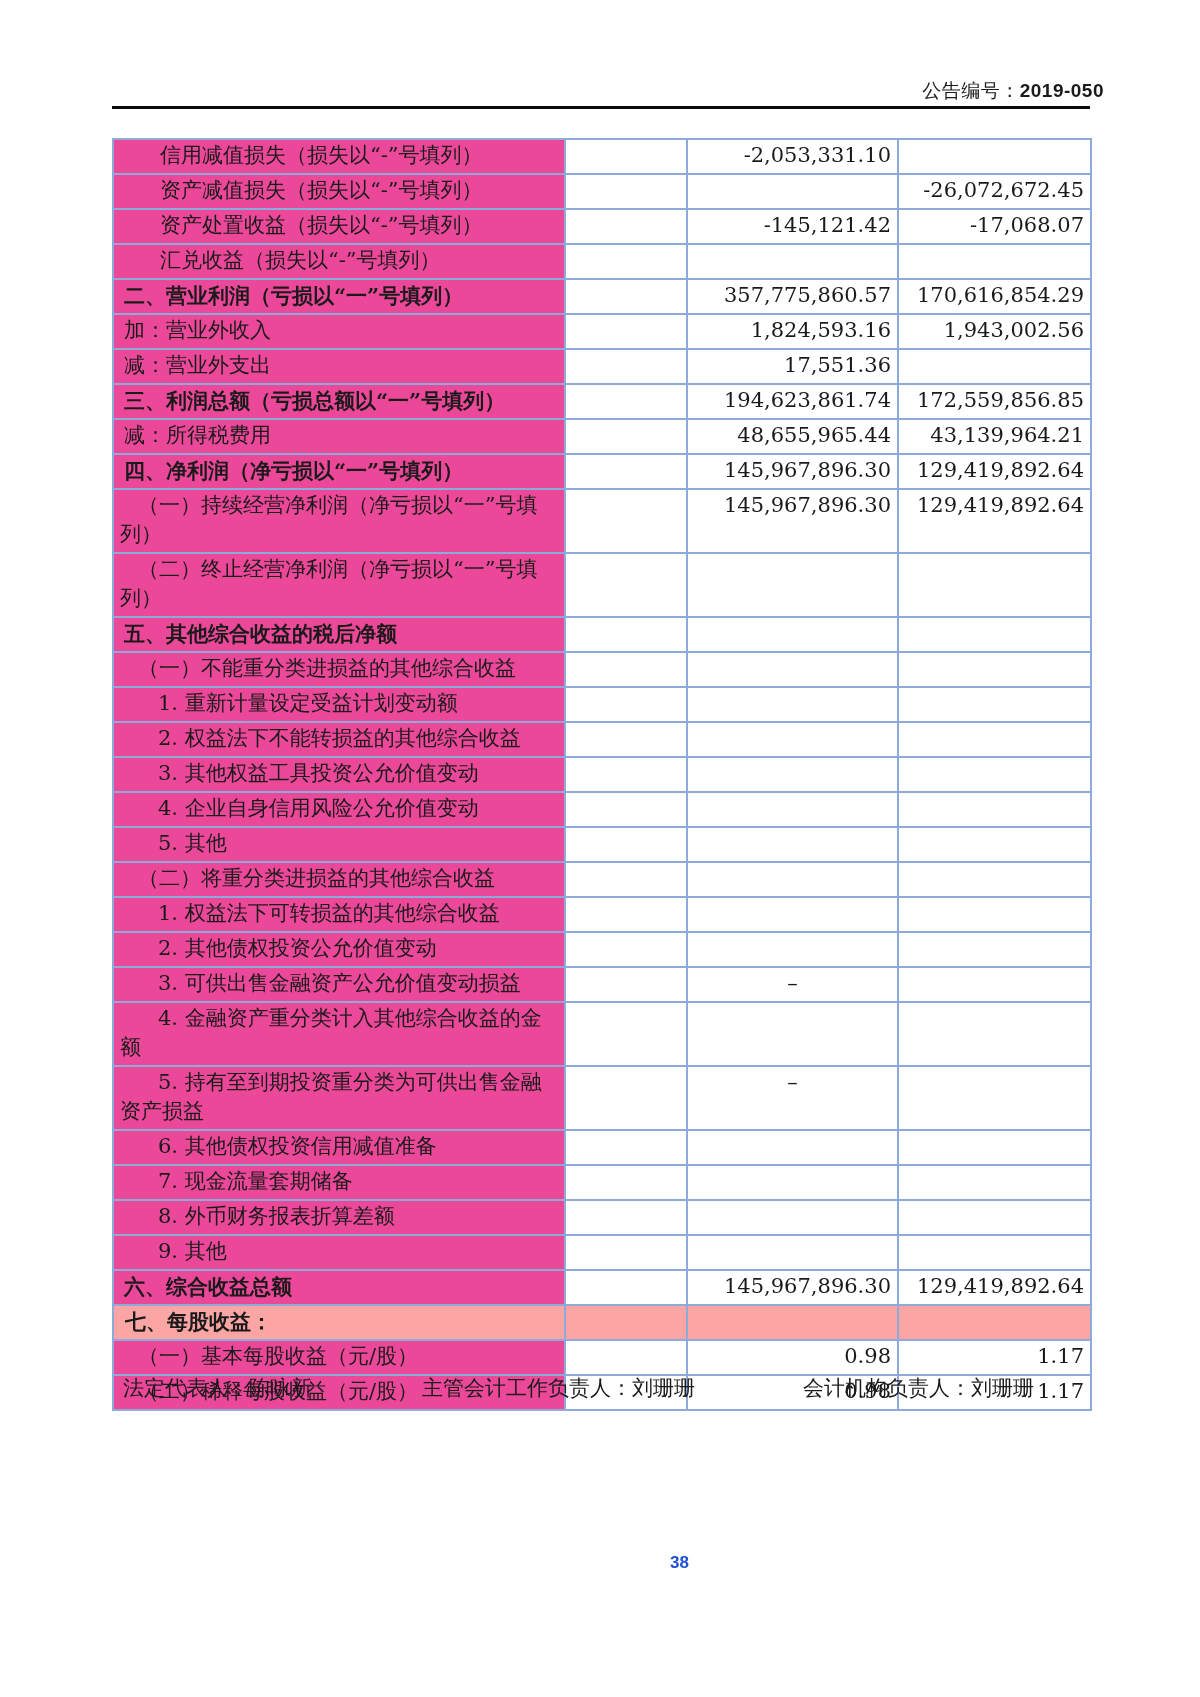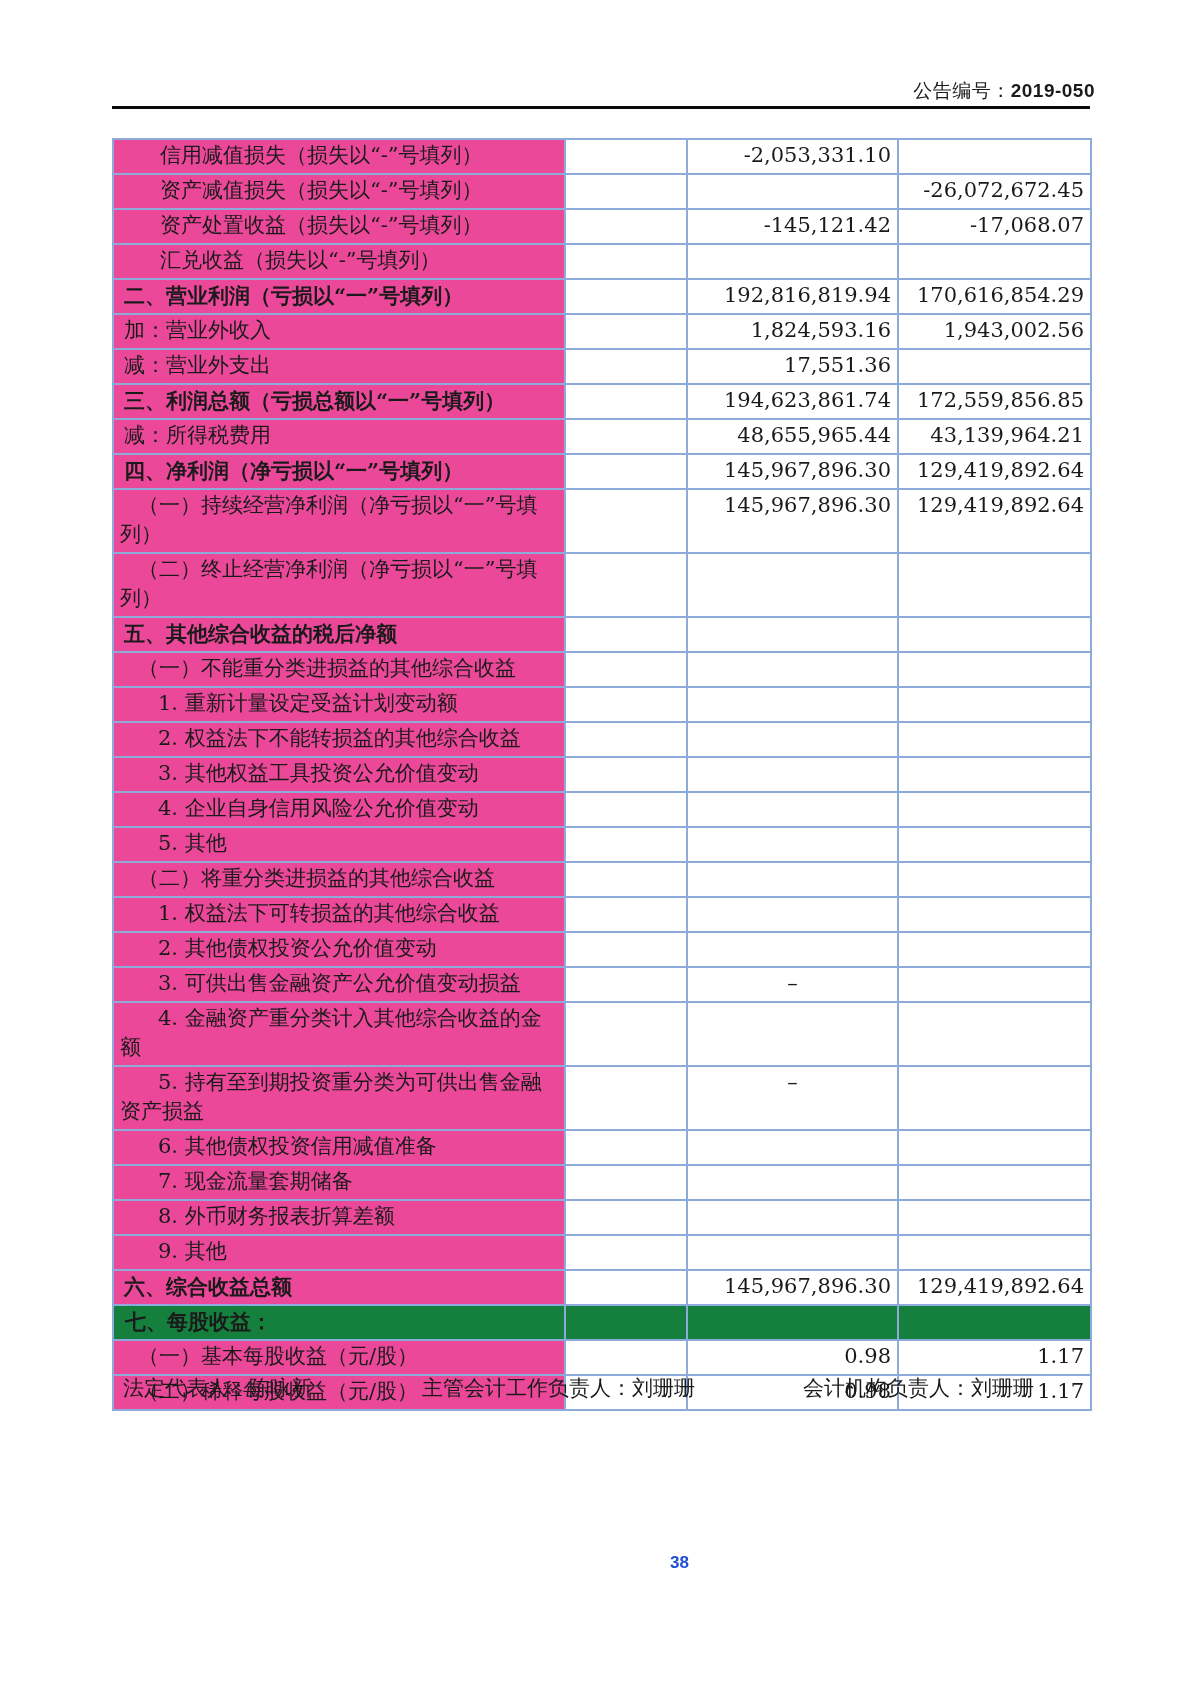--- a/index.html
+++ b/index.html
@@ -6,21 +6,21 @@
   .page {
     position:relative;
     width:1200px; height:1697px;
     margin:0 auto;
     background:#ffffff;
     font-family:"DejaVu Serif", serif;
     color:#1a1a1a;
     overflow:hidden;
   }
   .header {
-    position:absolute; top:78px; right:105px;
+    position:absolute; top:78px; right:96px;
     font-size:19px; letter-spacing:0.5px;
     white-space:nowrap;
   }
   .header .num { font-family:"Liberation Sans", sans-serif; font-weight:600; }
   .rule {
     position:absolute; top:106px; left:112px;
     width:978px; height:3px; background:#0a0a0a;
   }
   table.fin {
     position:absolute; top:138px; left:112px;
@@ -33,21 +33,21 @@
     height:31px;
     vertical-align:top;
     word-break:break-all;
     overflow:hidden;
   }
   tr.h2 td { height:60px; }
   td.label { background:#ec4899; text-align:left; }
   td.note  { background:#ffffff; }
   td.val   { background:#ffffff; text-align:right; font-size:20px; padding-right:9px; }
   td.val.center { text-align:center; }
-  tr.gray-row td { background:#15803d;padding-left:7px; }
+  tr.gray-row td { background:#fca5a5;padding-left:7px; }
   .bold { font-weight:bold; }
   .ind-a { text-indent:40px; }   
   .ind-b { text-indent:4px;  }   
   .ind-c { text-indent:18px; }   
   .ind-d { text-indent:38px; }   
   .footer { position:absolute; top:1374px; left:0; width:1200px; font-size:21px; }
   .footer .sig { position:absolute; white-space:nowrap; }
   .sig-1 { left:123px; }
   .sig-2 { left:422px; }
   .sig-3 { left:803px; }
@@ -96,21 +96,21 @@
         </tr>
         <tr>
           <td class="label ind-a">汇兑收益（损失以“-”号填列）</td>
           <td class="note"></td>
           <td class="val"></td>
           <td class="val"></td>
         </tr>
         <tr>
           <td class="label ind-b bold">二、营业利润（亏损以“一”号填列）</td>
           <td class="note"></td>
-          <td class="val">192,816,819.94</td>
+          <td class="val">357,775,860.57</td>
           <td class="val">170,616,854.29</td>
         </tr>
         <tr>
           <td class="label ind-b">加：营业外收入</td>
           <td class="note"></td>
           <td class="val">1,824,593.16</td>
           <td class="val">1,943,002.56</td>
         </tr>
         <tr>
           <td class="label ind-b">减：营业外支出</td>

